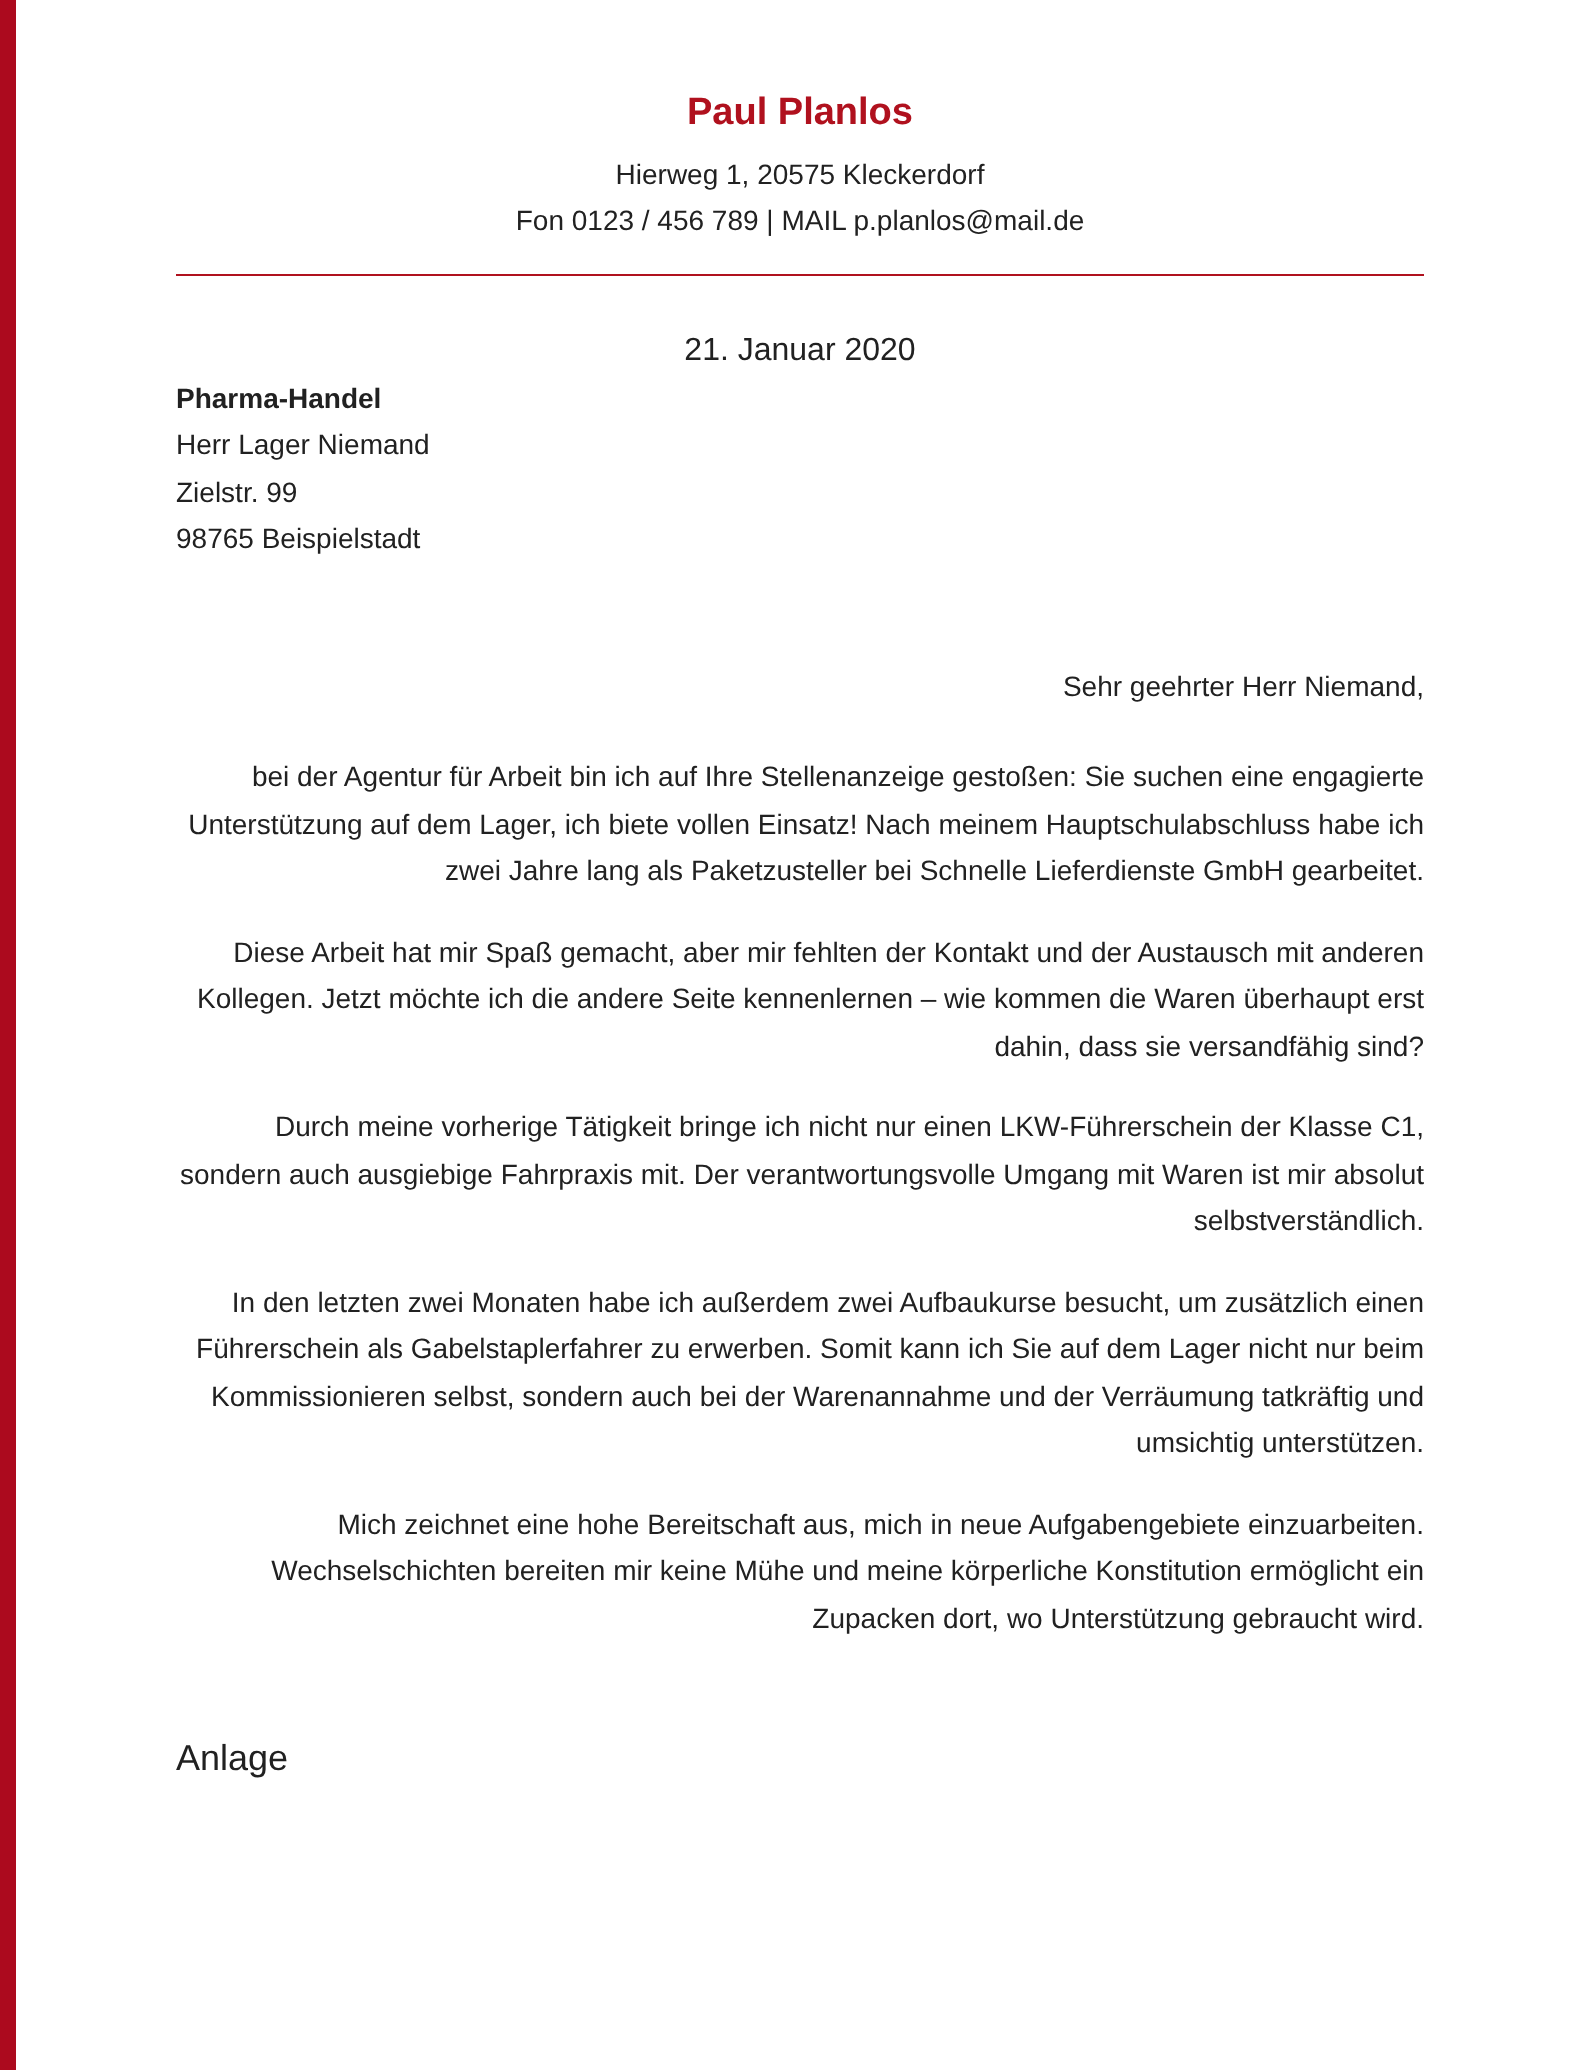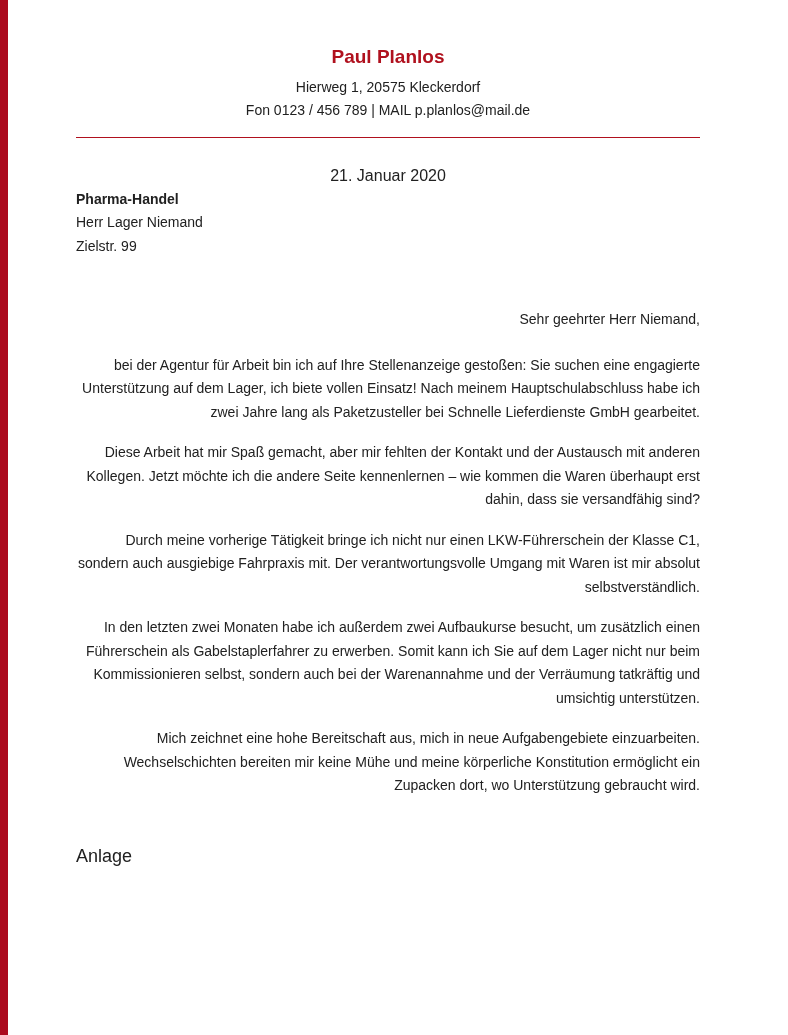--- a/index.html
+++ b/index.html
@@ -22,21 +22,21 @@
   .accent-bar {
     position: absolute;
     left: 0;
     top: 0;
     width: 8px;
     height: 1035px;
     background: var(--bar);
   }
   .content {
     position: absolute;
-    left: 76px;
+    left: 88px;
     top: 0;
     width: 624px;
   }
   
   .letter-head {
     text-align: center;
     padding-top: 46px;
     padding-bottom: 15px;
     border-bottom: 1.5px solid var(--accent);
   }
@@ -106,20 +106,21 @@
   </header>
 
   <div class="date-row">
     <span>21. Januar 2020</span>
   </div>
 
   <div class="recipient">
     <div class="company">Pharma-Handel</div>
     <div>Herr Lager Niemand</div>
     <div>Zielstr. 99</div>
+    <div>98765 Beispielstadt</div>
   </div>
 
 
   <p class="salutation">Sehr geehrter Herr Niemand,</p>
 
   <p class="body-par">bei der Agentur für Arbeit bin ich auf Ihre Stellenanzeige gestoßen: Sie suchen eine engagierte Unterstützung auf dem Lager, ich biete vollen Einsatz! Nach meinem Hauptschulabschluss habe ich zwei Jahre lang als Paketzusteller bei Schnelle Lieferdienste GmbH gearbeitet.</p>
   <p class="body-par">Diese Arbeit hat mir Spaß gemacht, aber mir fehlten der Kontakt und der Austausch mit anderen Kollegen. Jetzt möchte ich die andere Seite kennenlernen – wie kommen die Waren überhaupt erst dahin, dass sie versandfähig sind?</p>
   <p class="body-par">Durch meine vorherige Tätigkeit bringe ich nicht nur einen LKW-Führerschein der Klasse C1, sondern auch ausgiebige Fahrpraxis mit. Der verantwortungsvolle Umgang mit Waren ist mir absolut selbstverständlich.</p>
   <p class="body-par">In den letzten zwei Monaten habe ich außerdem zwei Aufbaukurse besucht, um zusätzlich einen Führerschein als Gabelstaplerfahrer zu erwerben. Somit kann ich Sie auf dem Lager nicht nur beim Kommissionieren selbst, sondern auch bei der Warenannahme und der Verräumung tatkräftig und umsichtig unterstützen.</p>
   <p class="body-par">Mich zeichnet eine hohe Bereitschaft aus, mich in neue Aufgabengebiete einzuarbeiten. Wechselschichten bereiten mir keine Mühe und meine körperliche Konstitution ermöglicht ein Zupacken dort, wo Unterstützung gebraucht wird.</p>

